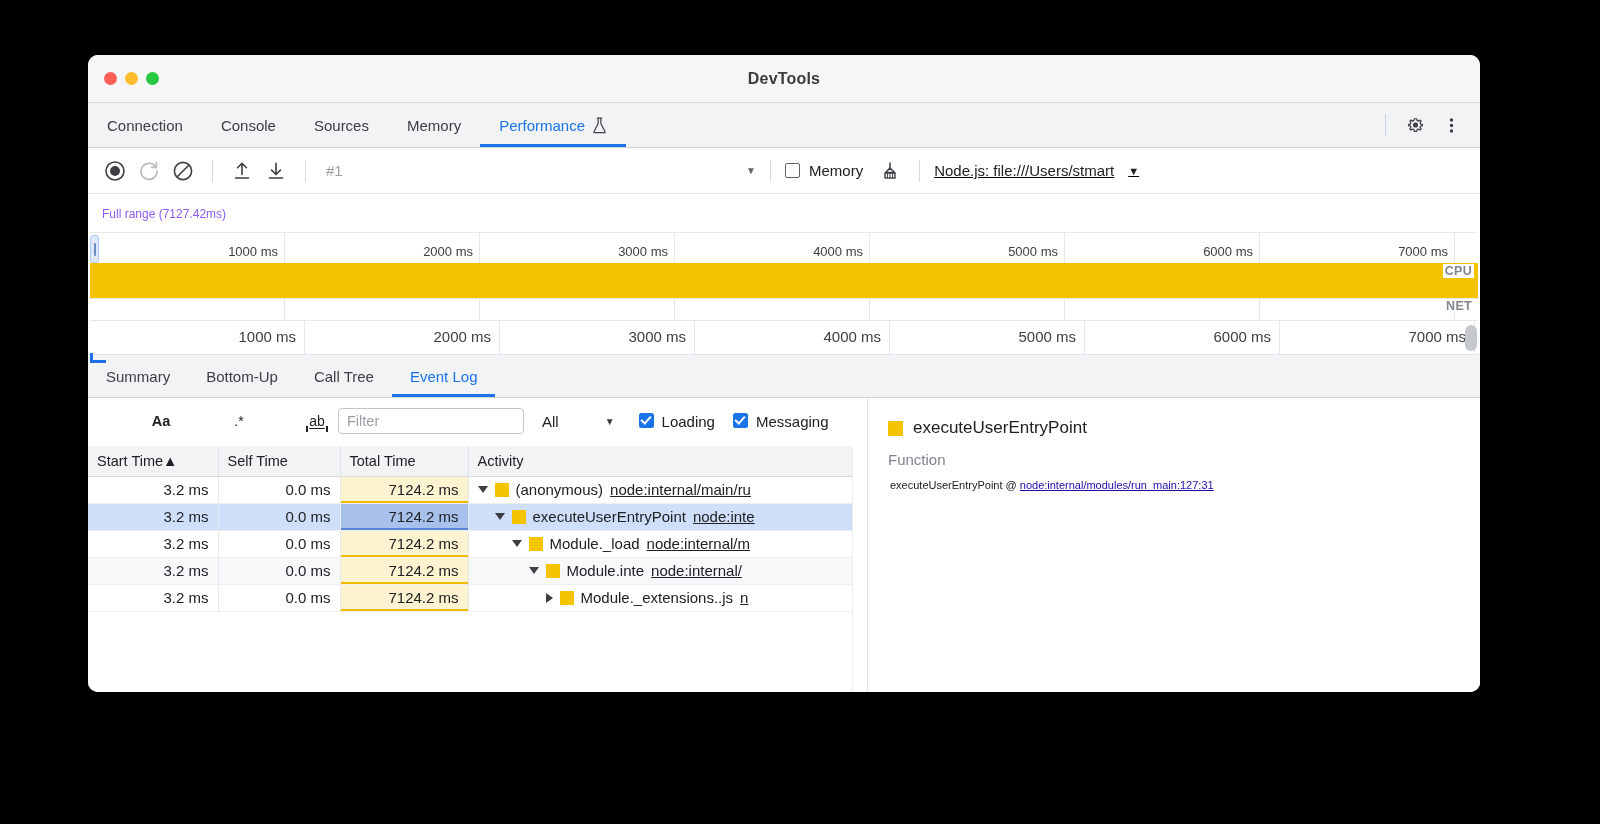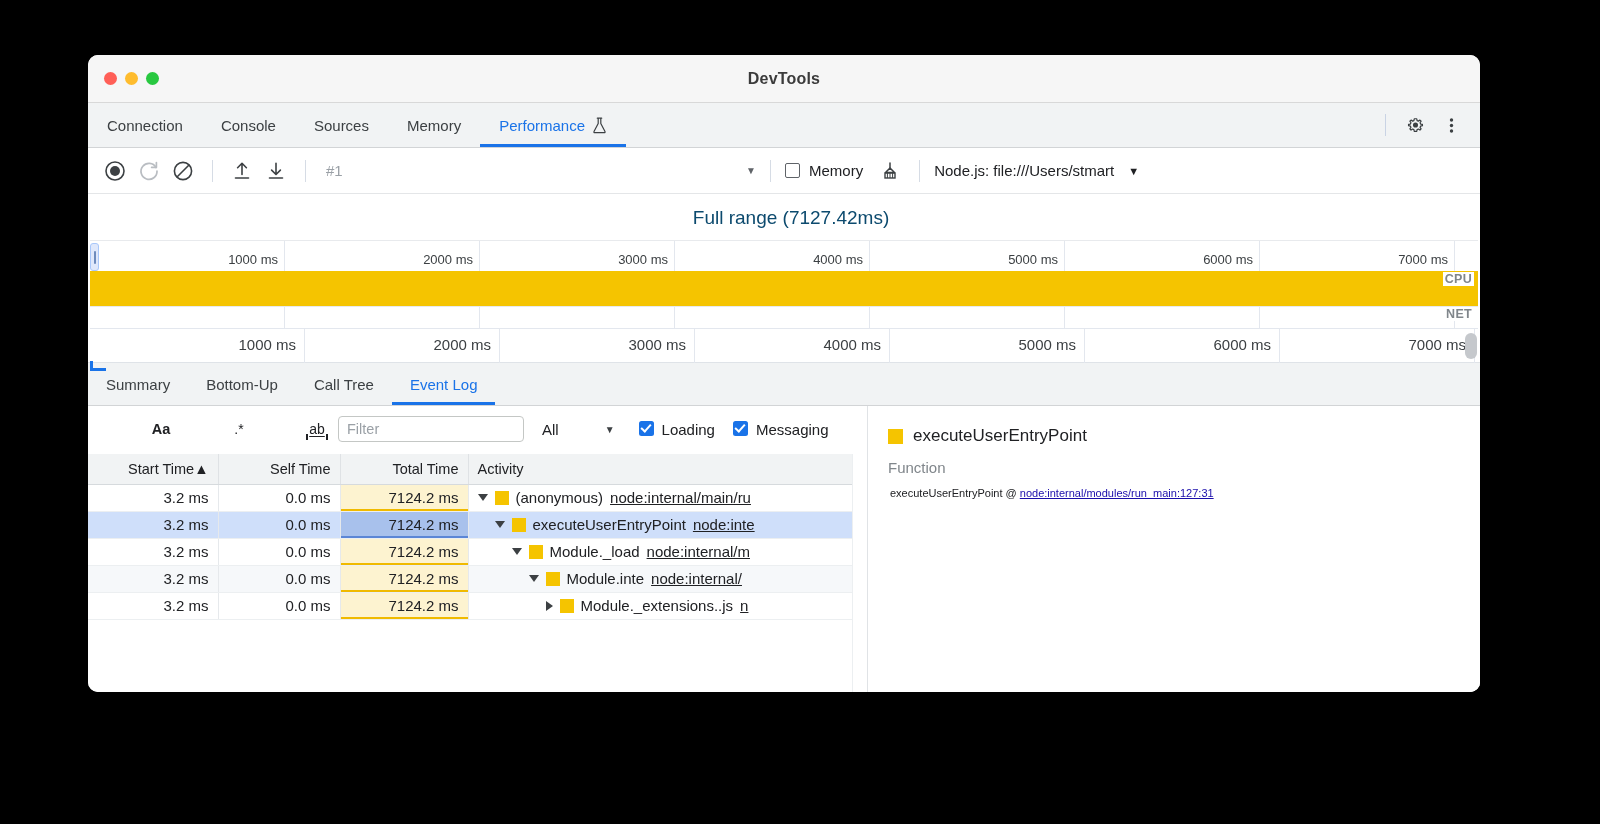--- a/index.html
+++ b/index.html
@@ -107,23 +107,22 @@
   .nodejs-label { font-size: 15px; color: #202124; }
   .nodejs-caret { font-size: 11px; color: #202124; margin-left: 14px; }
 
   
   .overview {
     background: #fff;
     padding: 0;
     border-bottom: 1px solid #e0e3e6;
   }
   .fullrange {
-    font-size: 19px; color: #0c4a6e;
+    font-size: 12px; color: #8b5cf6;
     padding: 13px 0 11px 14px;
-    text-align: center;
   }
   .ov-graph {
     position: relative;
     height: 122px;
     margin: 0 2px 0 2px;
     border-top: 1px solid #e8eaed;
   }
   .ruler {
     position: absolute; left: 0; right: 0; top: 0;
     height: 30px;
@@ -256,21 +255,21 @@
   .tablewrap { flex: 1; overflow: hidden; position: relative; margin-top: 12px; }
   table.evt { border-collapse: collapse; width: 780px; table-layout: fixed; }
   table.evt th {
     background: #f1f3f4;
     border-bottom: 1px solid #d6dadd;
     border-right: 1px solid #dfe2e5;
     font-size: 14.5px; font-weight: normal; color: #202124;
     height: 30px; padding: 0 9px;
     text-align: left;
   }
-  table.evt th.num { text-align: right; }
+  table.evt th.num { text-align: left; }
   table.evt td {
     border-bottom: 1px solid #eceff1;
     border-right: 1px solid #e6e9ec;
     font-size: 15px; color: #202124;
     height: 17px; padding: 0 9px;
     white-space: nowrap; overflow: hidden;
   }
   td.num { text-align: right; }
   tr.odd td { background: #f6f8fa; }
   tr.sel td { background: #cfdffa; }
@@ -411,21 +410,21 @@
         <svg width="22" height="22" viewBox="0 0 22 22">
           <path d="M11 3 L11 8" stroke="#3c4043" stroke-width="1.5" stroke-linecap="round"></path>
           <path d="M6.5 12.5 L11 8 L15.5 12.5 Z" fill="none" stroke="#3c4043" stroke-width="1.5" stroke-linejoin="round"></path>
           <rect x="6" y="13" width="10" height="5" fill="none" stroke="#3c4043" stroke-width="1.4"></rect>
           <line x1="8.4" y1="13" x2="8.4" y2="18" stroke="#3c4043" stroke-width="1"></line>
           <line x1="11" y1="13" x2="11" y2="18" stroke="#3c4043" stroke-width="1"></line>
           <line x1="13.6" y1="13" x2="13.6" y2="18" stroke="#3c4043" stroke-width="1"></line>
         </svg>
       </div>
       <div class="tb-sep"></div>
-      <div style="display:flex;align-items:center;">
+      <div style="display:flex;align-items:center;text-decoration:underline;">
         <span class="nodejs-label">Node.js: file:///Users/stmart</span>
         <span class="nodejs-caret">▼</span>
       </div>
     </div>
 
     <div class="overview">
       <div class="fullrange">Full range (7127.42ms)</div>
       <div class="ov-graph">
         <div class="handle-left"></div>
 

